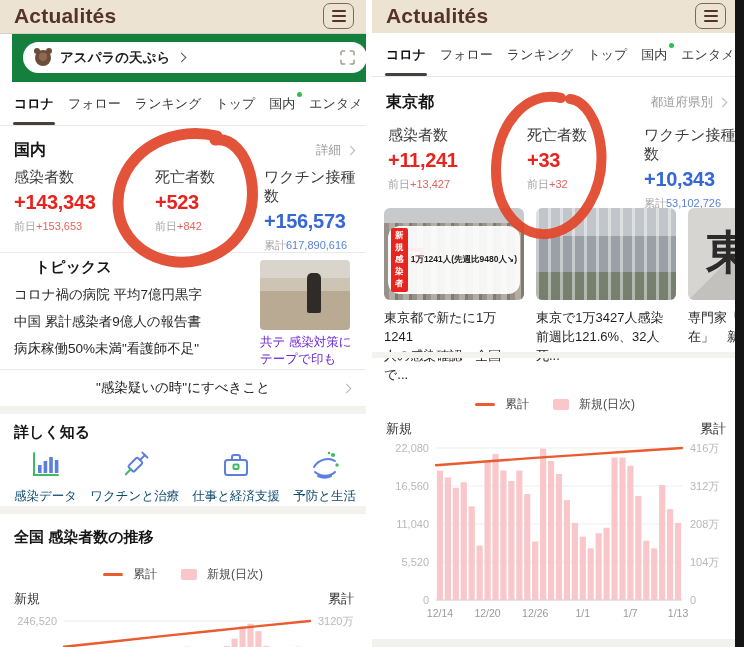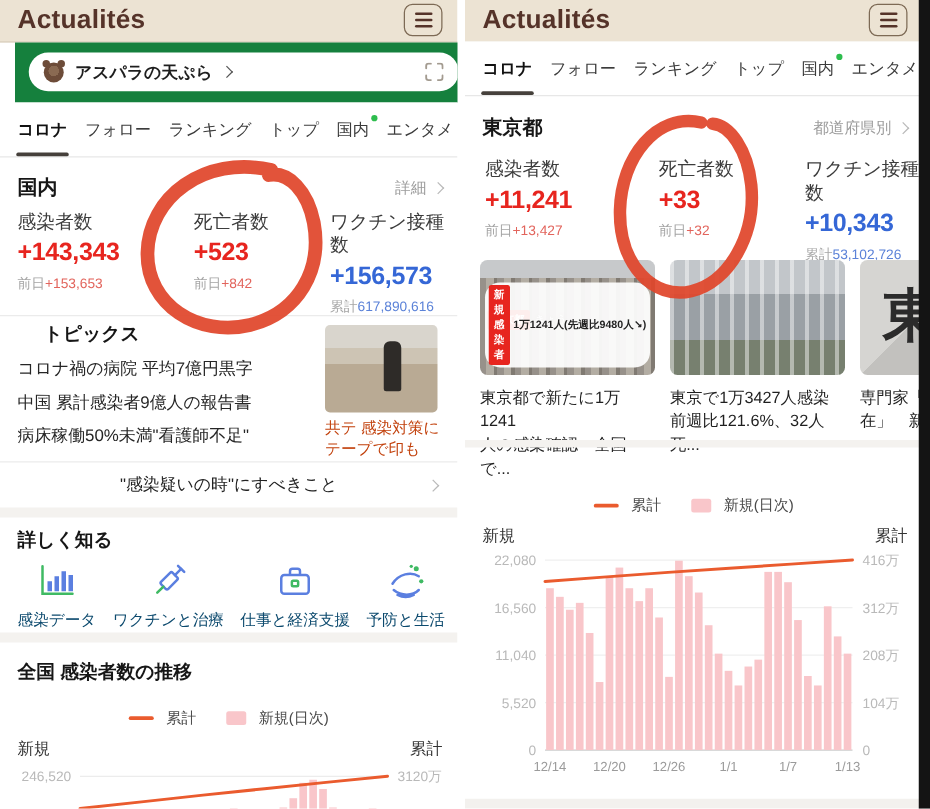--- a/index.html
+++ b/index.html
@@ -57,21 +57,21 @@
   .divider.thick{height:8px;background:#f4f2ef;}
 
   
   .marker{position:absolute;pointer-events:none;z-index:5;}
 
   
   .topic-item{position:absolute;left:14px;font-size:13.5px;color:#262626;cursor:pointer;}
   .thumb{position:absolute;left:260px;top:2px;width:90px;height:70px;border-radius:4px;overflow:hidden;
     background:linear-gradient(180deg,#d9d5cd 0 26%,#cdc4b4 26% 45%,#b9aa94 45% 100%);}
   .thumb::after{content:"";position:absolute;left:52%;top:18%;width:14px;height:40px;background:#2e2b28;border-radius:5px 5px 2px 2px;}
-  .thumb-cap{position:absolute;left:260px;font-size:12.5px;line-height:17px;color:#c2410c;}
+  .thumb-cap{position:absolute;left:260px;font-size:12.5px;line-height:17px;color:#6d28d9;}
 
   
   .cta{position:absolute;left:0;width:100%;height:36px;display:flex;align-items:center;justify-content:center;font-size:13.5px;color:#222;cursor:pointer;}
   .cta .chev{position:absolute;right:16px;border-color:#b9b9b9;}
 
   
   .learn-items{position:absolute;left:14px;right:10px;display:flex;justify-content:space-between;}
   .learn-item{display:flex;flex-direction:column;align-items:center;gap:6px;cursor:pointer;}
   .learn-item .lab{font-size:12.5px;color:#0c4a6e;}
 

